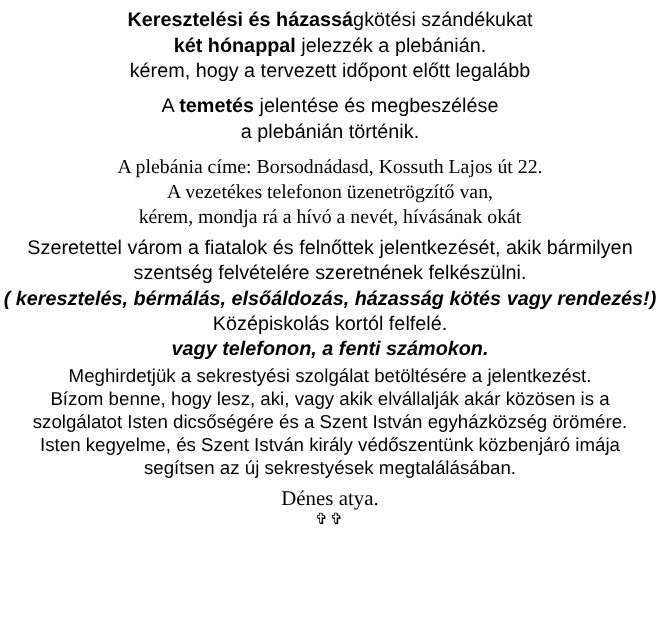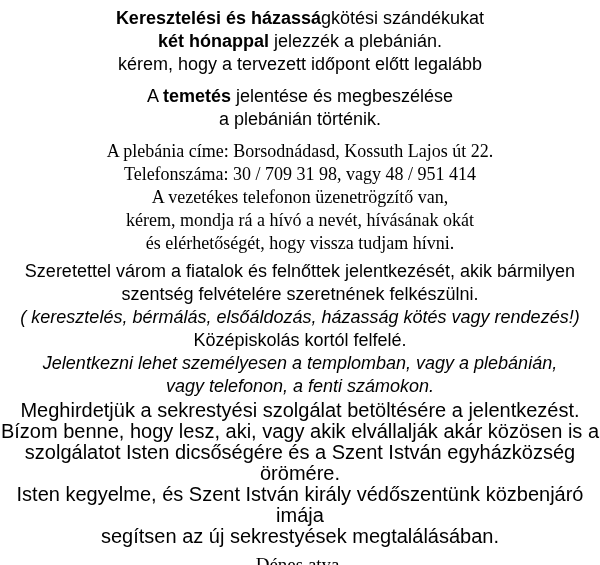--- a/index.html
+++ b/index.html
@@ -15,27 +15,27 @@
   .doc { padding-top: 7px; }
   p { margin: 0; }
   .para {
     font-size: 18px;
     line-height: 23px;
   }
   .para-1, .para-2 { margin-bottom: 9px; }
   .para-3 { margin-bottom: 5px; font-family: Liberation Serif, serif; }
   .para-4 { margin-bottom: 2px; }
   .para-5 {
-    font-size: 20px;
+    font-size: 17px;
     line-height: 21px;
     margin-bottom: 8px;
   }
   .line { display: block; white-space: pre-wrap; }
   .b { font-weight: bold; }
-  .i { font-style: italic; }
+  .i { font-style: italic; font-weight: bold; }
   .signature {
     font-family: "Liberation Serif", serif;
     font-size: 19px;
     line-height: 19px;
     margin-top: 3px;
   }
   .crosses {
     font-family: "DejaVu Sans", sans-serif;
     font-size: 14px;
     line-height: 18px;
@@ -53,32 +53,29 @@
     <span class="line">kérem, hogy a tervezett időpont előtt legalább</span>
   </p>
 
   <p class="para para-2">
     <span class="line"><span>A </span><span class="b">temetés</span><span> jelentése és megbeszélése</span></span>
     <span class="line">a plebánián történik.</span>
   </p>
 
   <p class="para para-3">
     <span class="line">A plebánia címe: Borsodnádasd, Kossuth Lajos út 22.</span>
-    <span class="line">Telefonszáma: 30 / 709 31 98, vagy 48 / 951 414</span>
     <span class="line">A vezetékes telefonon üzenetrögzítő van,</span>
     <span class="line">kérem, mondja rá a hívó a nevét, hívásának okát</span>
-    <span class="line">és elérhetőségét, hogy vissza tudjam hívni.</span>
   </p>
 
   <p class="para para-4">
     <span class="line">Szeretettel várom a fiatalok és felnőttek jelentkezését, akik bármilyen</span>
     <span class="line">szentség felvételére szeretnének felkészülni.</span>
     <span class="line i">( keresztelés, bérmálás, elsőáldozás, házasság kötés vagy rendezés!)</span>
     <span class="line">Középiskolás kortól felfelé.</span>
-    <span class="line i">Jelentkezni lehet személyesen a templomban, vagy a plebánián,</span>
     <span class="line i">vagy telefonon, a fenti számokon.</span>
   </p>
 
   <p class="para para-5">
     <span class="line">Meghirdetjük a sekrestyési szolgálat betöltésére a jelentkezést.</span>
     <span class="line">Bízom benne, hogy lesz, aki, vagy akik elvállalják akár közösen is a</span>
     <span class="line">szolgálatot Isten dicsőségére és a Szent István egyházközség örömére.</span>
     <span class="line">Isten kegyelme, és Szent István király védőszentünk közbenjáró imája</span>
     <span class="line">segítsen az új sekrestyések megtalálásában.</span>
   </p>

